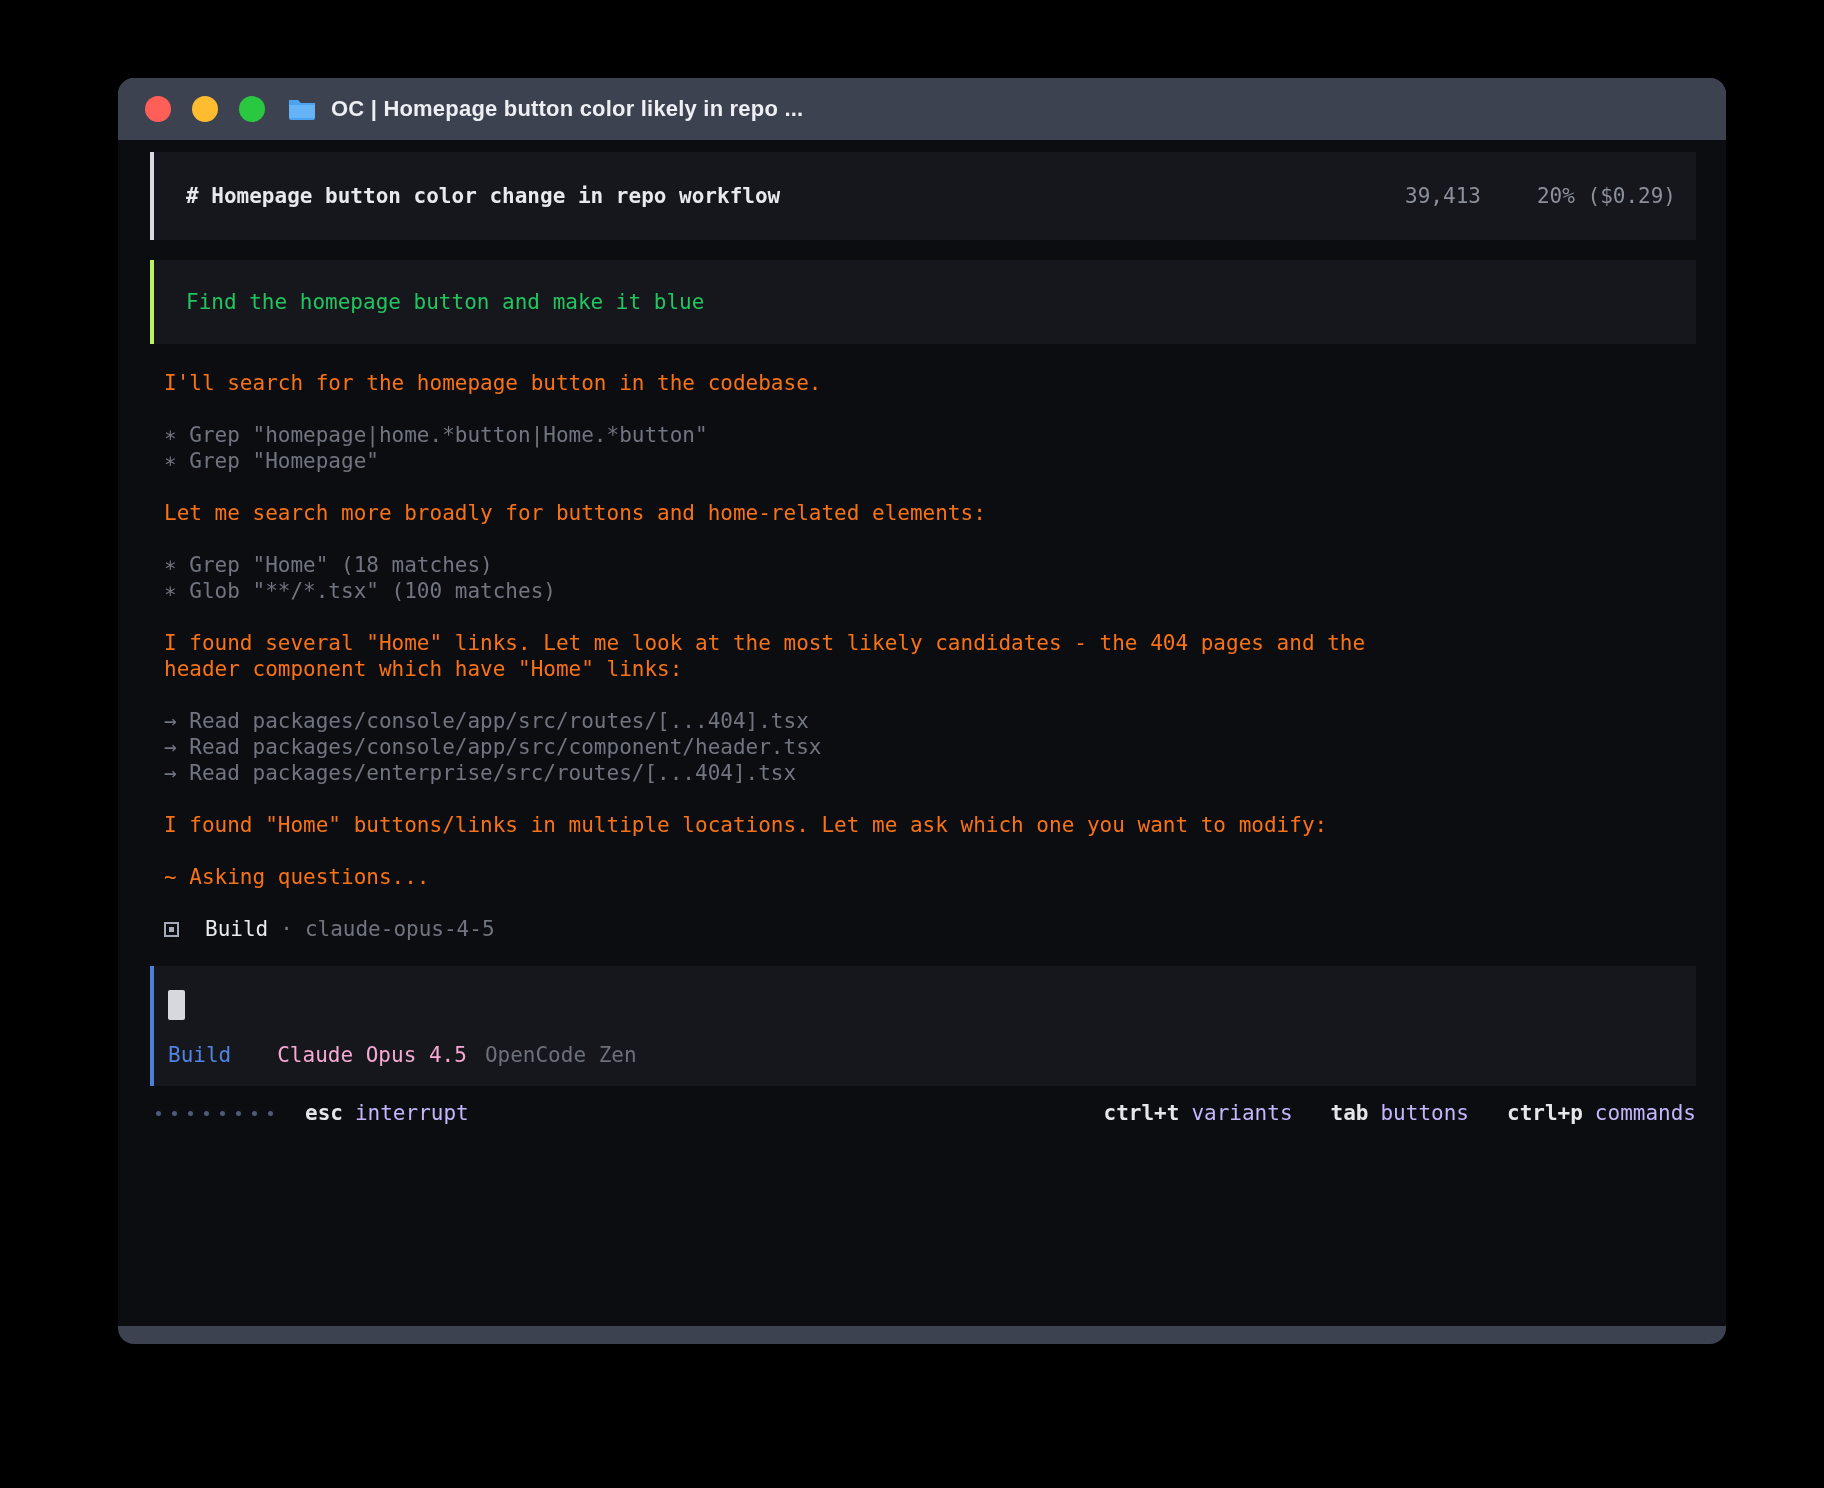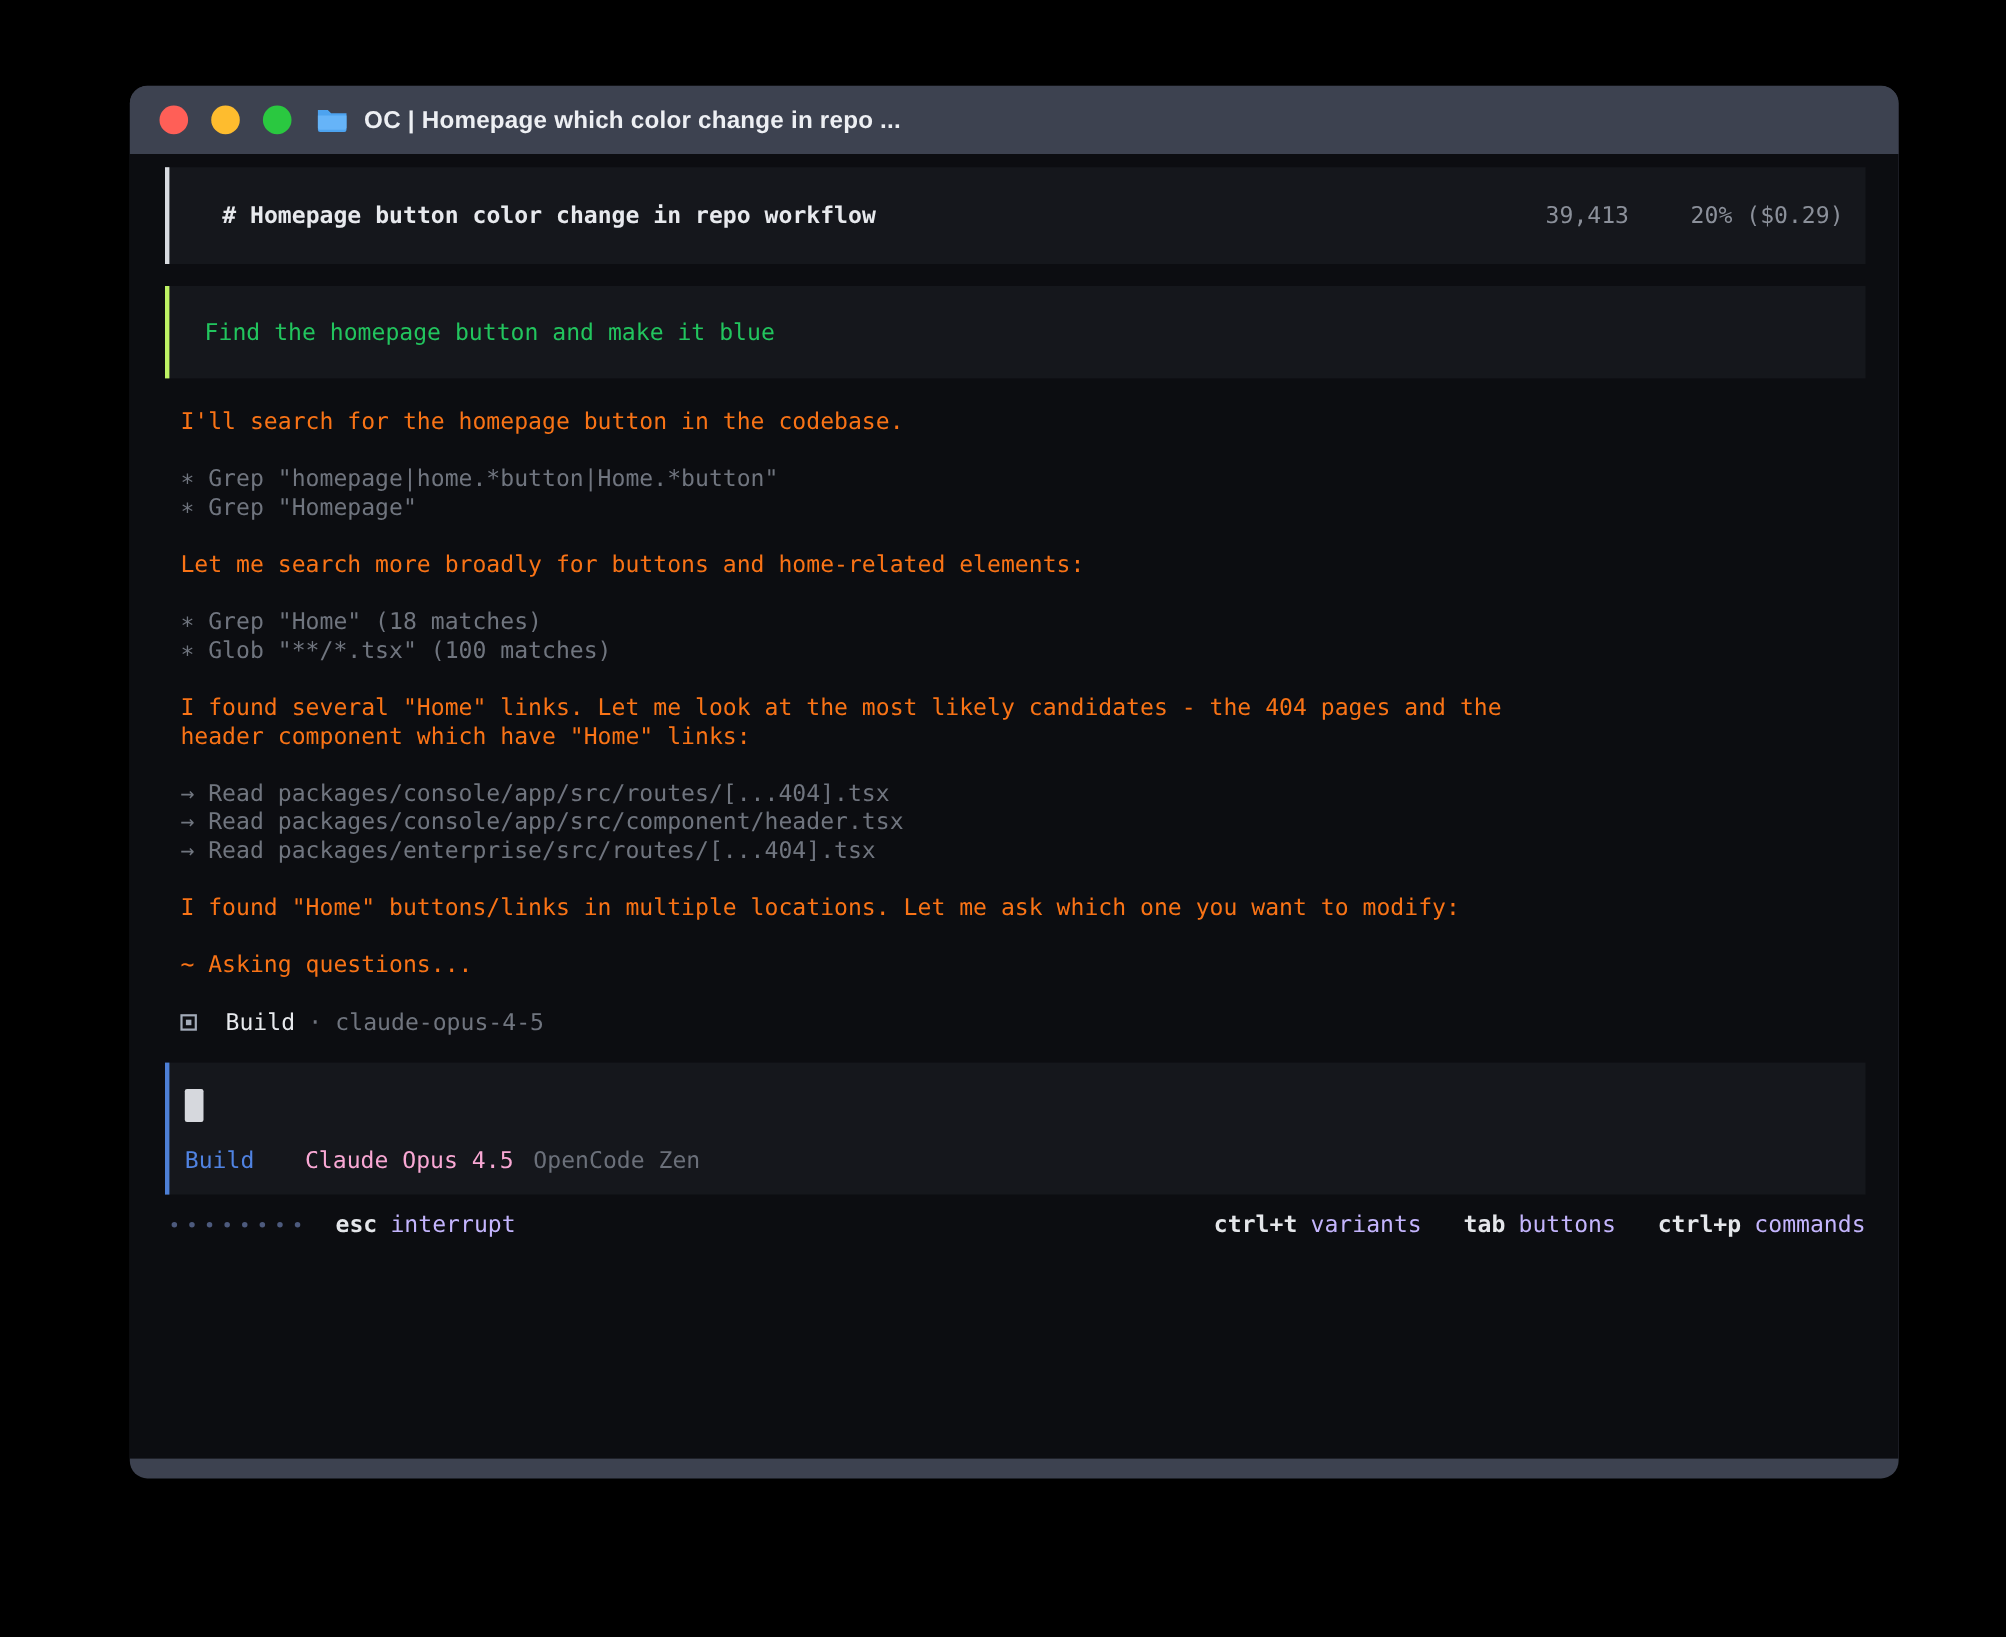--- a/index.html
+++ b/index.html
@@ -46,21 +46,21 @@
     color: #dfe2e7;
     overflow: hidden;
   }
 
   .block-bg { background: #15171c; }
 
   .session-header {
     flex: 0 0 88px;
     display: flex; align-items: center; justify-content: space-between;
     border-left: 4px solid #d8dbe0;
-    padding: 0 20px 0 48px;
+    padding: 0 20px 0 32px;
   }
   .session-title { font-weight: bold; color: #e7e9ed; }
   .session-meta { display: flex; gap: 56px; color: #8b909a; }
 
   .user-block {
     margin-top: 20px;
     flex: 0 0 84px;
     display: flex; align-items: center;
     border-left: 4px solid #bef264;
     padding: 0 20px 0 32px;
@@ -122,21 +122,21 @@
       <span class="light red"></span>
       <span class="light yellow"></span>
       <span class="light green"></span>
     </div>
     <span class="folder">
       <svg width="30" height="24" viewBox="0 0 30 24">
         <path d="M2 3 h9 l3 3 h14 v15 a2 2 0 0 1 -2 2 H4 a2 2 0 0 1 -2 -2 z" fill="#4da3ef"></path>
         <path d="M2 8 h26 v11 a2 2 0 0 1 -2 2 H4 a2 2 0 0 1 -2 -2 z" fill="#66b4f8"></path>
       </svg>
     </span>
-    <span class="win-title">OC | Homepage which color change in repo ...</span>
+    <span class="win-title">OC | Homepage button color likely in repo ...</span>
   </div>
 
   <div class="terminal">
 
     <div class="session-header block-bg">
       <span class="session-title"># Homepage button color change in repo workflow</span>
       <span class="session-meta">
         <span>39,413</span>
         <span>20% ($0.29)</span>
       </span>

